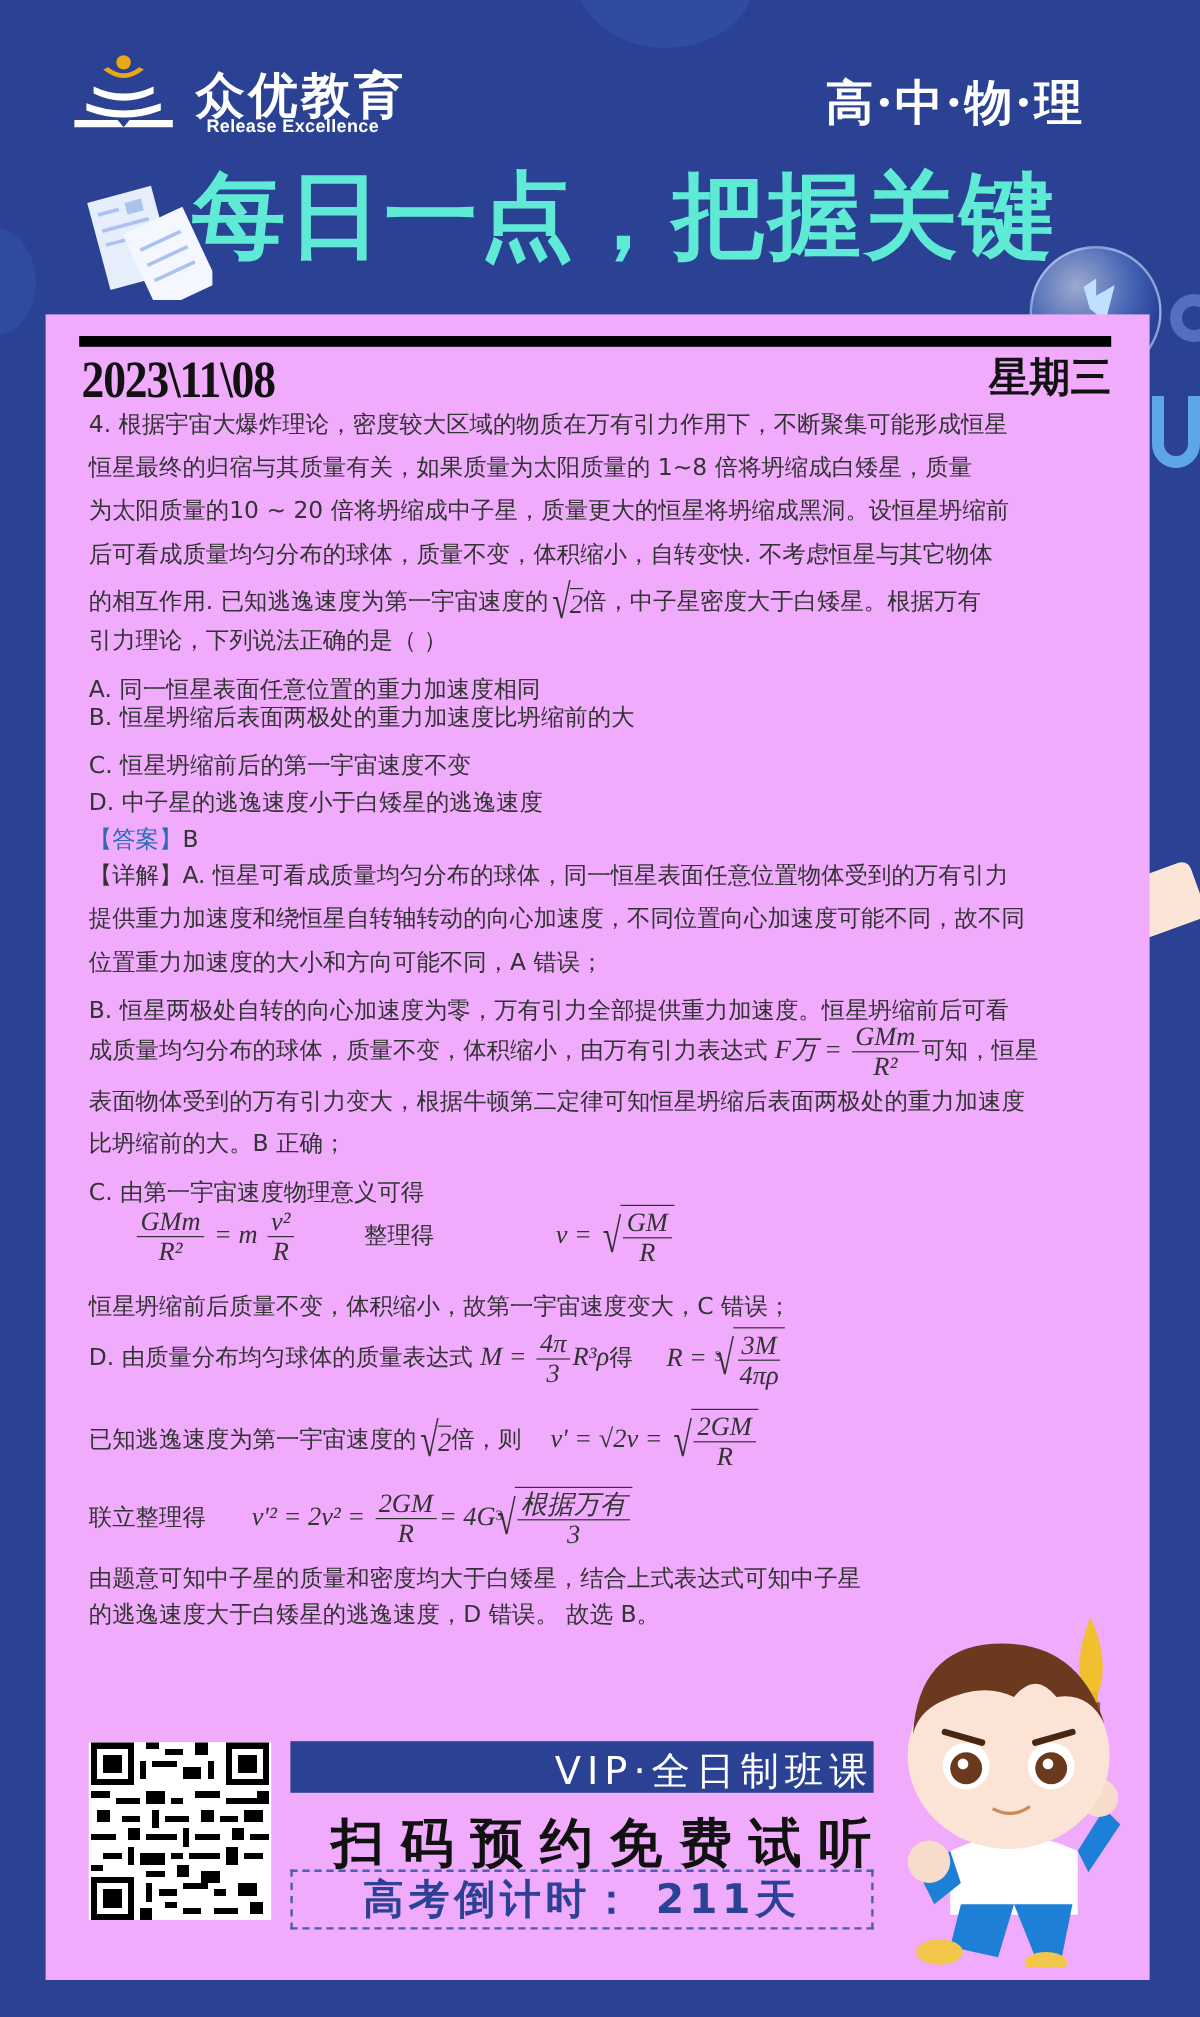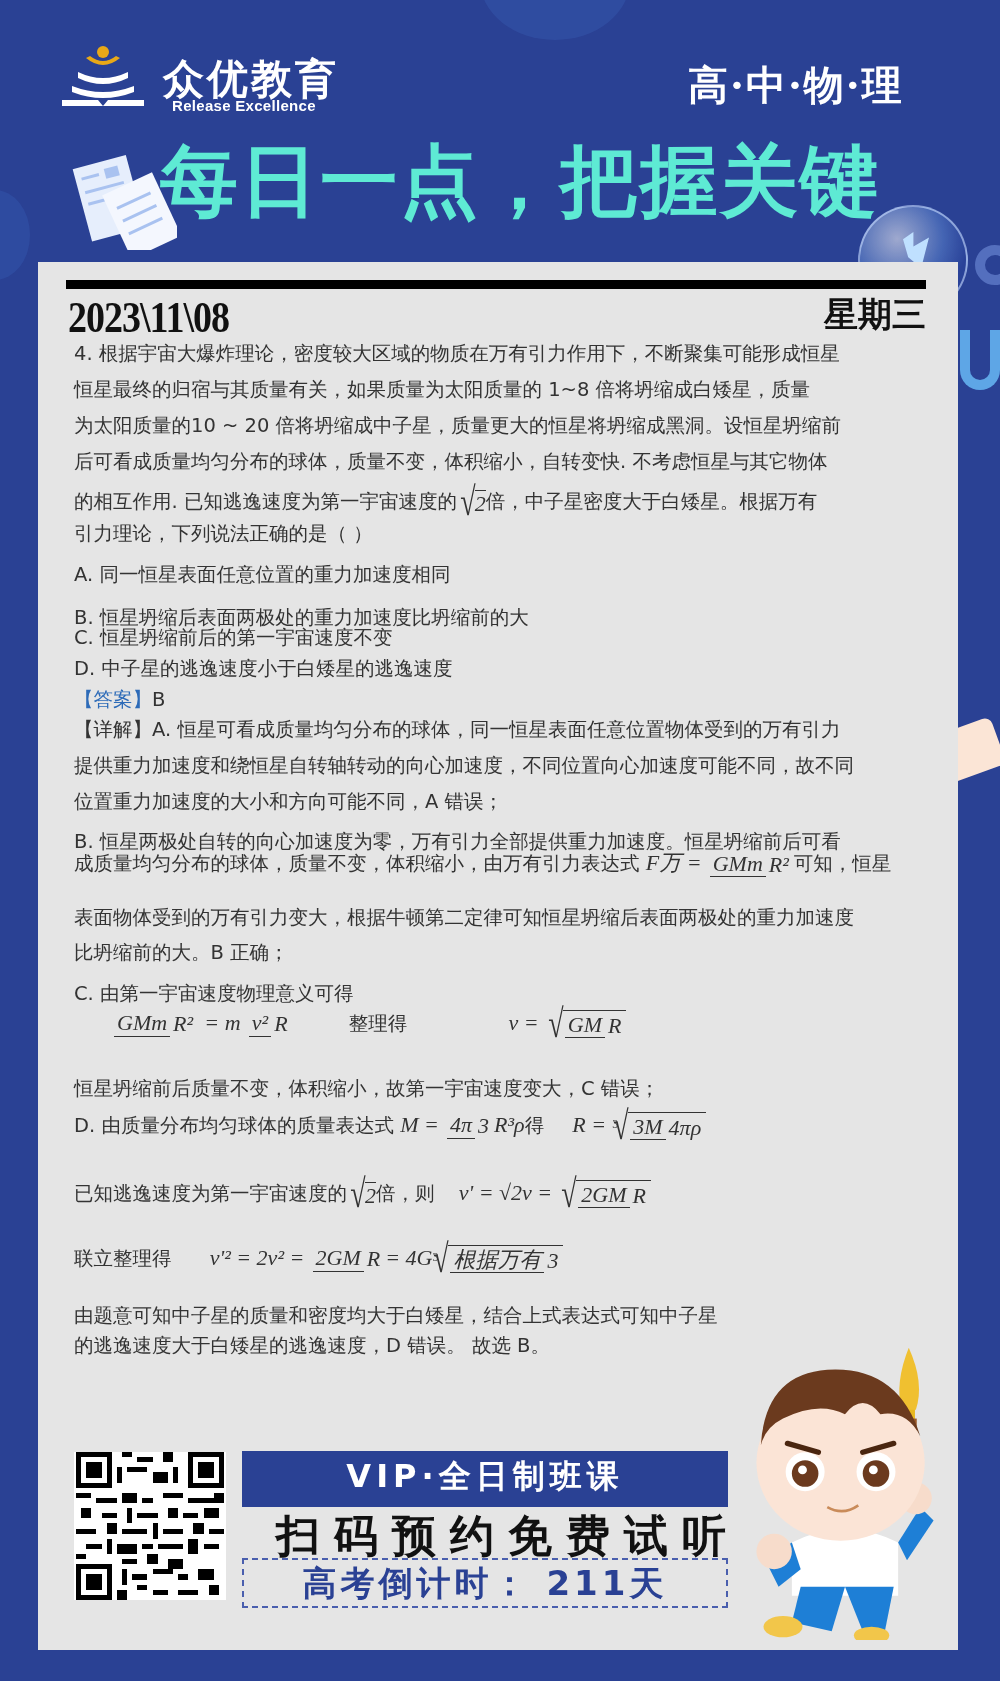--- a/index.html
+++ b/index.html
@@ -24,40 +24,40 @@
 
   
   .logo { position:absolute; left:58px; top:42px; width:90px; height:72px; }
   .brand-cn { position:absolute; left:163px; top:52px; font-size:41px; font-weight:bold; color:#fff; letter-spacing:3px; font-family:"DejaVu Sans", sans-serif; }
   .brand-en { position:absolute; left:172px; top:97px; font-size:15px; font-weight:bold; color:#fff; letter-spacing:.3px; font-family:"Liberation Sans", sans-serif; }
   .subject { position:absolute; left:688px; top:58px; font-size:40px; color:#fff; font-family:"DejaVu Serif", serif; font-weight:bold; letter-spacing:2px; }
   .slogan { position:absolute; left:160px; top:142px; font-size:78px; font-weight:bold; color:#5eead4; letter-spacing:2px; font-family:"DejaVu Sans", sans-serif; line-height:1; }
   .docs-icon { position:absolute; left:72px; top:150px; width:105px; height:100px; }
 
   
-  .card { position:absolute; left:38px; top:262px; width:920px; height:1388px; background:#e5e5e5; }
+  .card { position:absolute; left:38px; top:262px; width:920px; height:1388px; background:#f0abfc; }
   .top-rule { position:absolute; left:28px; top:18px; width:860px; height:9px; background:#000; }
   .date { position:absolute; left:30px; top:30px; font-size:38px; font-weight:bold; font-family:"Liberation Serif", serif; color:#111; letter-spacing:-1px; transform: scaleY(1.15); transform-origin:left top; }
   .weekday { position:absolute; right:32px; top:30px; font-size:34px; font-weight:bold; font-family:"DejaVu Serif", serif; color:#111; }
 
   .content { position:absolute; left:36px; top:82px; width:862px; font-size:19.5px; color:#333; font-family:"DejaVu Sans", sans-serif; }
   .line { position:absolute; left:0; white-space:nowrap; line-height:1; }
   .math { font-family:"Liberation Serif", serif; font-style:italic; font-size:22px; }
   .label-blue { color:#2d6bb8;text-align:right; }
-  .frac { display:inline-flex; flex-direction:row; align-items:center; vertical-align:middle; font-family:"Liberation Serif", serif; font-style:italic; font-size:22px; line-height:1.1; margin:0 2px; }
+  .frac { display:inline-flex; flex-direction:column; align-items:center; vertical-align:middle; font-family:"Liberation Serif", serif; font-style:italic; font-size:22px; line-height:1.1; margin:0 2px; }
   .frac .num { border-bottom:1.5px solid #333; padding:0 3px; }
   .frac .den { padding:0 3px; }
   .sqrt { display:inline-flex; align-items:center; vertical-align:middle; font-family:"Liberation Serif", serif; font-style:italic; font-size:22px; }
   .sqrt .rad { font-style:normal; font-size:40px; line-height:1; transform:scaleX(.7); margin-right:-4px; }
   .sqrt .body { border-top:1.5px solid #333; padding-top:2px; }
   .sqrt .idx { font-size:12px; font-style:normal; align-self:center; margin-right:-8px; margin-top:-4px; }
 
   
   .qr { position:absolute; left:36px; top:1190px; width:152px; height:148px; background:#fff; }
-  .vip-bar { position:absolute; left:204px; top:1189px; width:486px; height:56px; background:#2a4194; color:#fff; font-size:32px; font-weight:bold; text-align:center; line-height:50px; letter-spacing:5px; }
+  .vip-bar { position:absolute; left:204px; top:1189px; width:486px; height:43px; background:#2a4194; color:#fff; font-size:32px; font-weight:normal; text-align:right; line-height:50px; letter-spacing:5px; }
   .scan-text { position:absolute; left:216px; top:1245px; width:486px; text-align:right; font-size:44px; font-weight:bold; color:#111; letter-spacing:14px; }
   .countdown { position:absolute; left:204px; top:1296px; width:486px; height:50px; border:2px dashed #4a5fae; color:#2a4194; font-size:34px; font-weight:bold; text-align:center; line-height:46px; letter-spacing:4px; }
   .mascot { position:absolute; left:688px; top:1030px; width:260px; height:350px; }
 </style>
 </head>
 <body>
 
 <div class="bg-circle-tl"></div>
 <div class="bg-circle-top"></div>
 <div class="bubble"></div>
@@ -106,21 +106,21 @@
     <div class="line" style="top:108px">后可看成质量均匀分布的球体，质量不变，体积缩小，自转变快. 不考虑恒星与其它物体</div>
     <div class="line" style="top:138px">
       <span>的相互作用. 已知逃逸速度为第一宇宙速度的</span><span class="sqrt">
           <span class="rad">√</span>
           <span class="body">2</span>
         </span><span>倍，中子星密度大于白矮星。根据万有</span>
     </div>
     <div class="line" style="top:180px">引力理论，下列说法正确的是（      ）</div>
 
     <div class="line" style="top:221px">A. 同一恒星表面任意位置的重力加速度相同</div>
-    <div class="line" style="top:264px">B. 恒星坍缩后表面两极处的重力加速度比坍缩前的大</div>
+    <div class="line" style="top:244px">B. 恒星坍缩后表面两极处的重力加速度比坍缩前的大</div>
     <div class="line" style="top:284px">C. 恒星坍缩前后的第一宇宙速度不变</div>
     <div class="line" style="top:315px">D. 中子星的逃逸速度小于白矮星的逃逸速度</div>
 
     <div class="line" style="top:346px">
       <span class="label-blue">【答案】</span><span>B</span>
     </div>
 
     <div class="line" style="top:376px">
       <span>【详解】</span><span>A. 恒星可看成质量均匀分布的球体，同一恒星表面任意位置物体受到的万有引力</span>
     </div>

